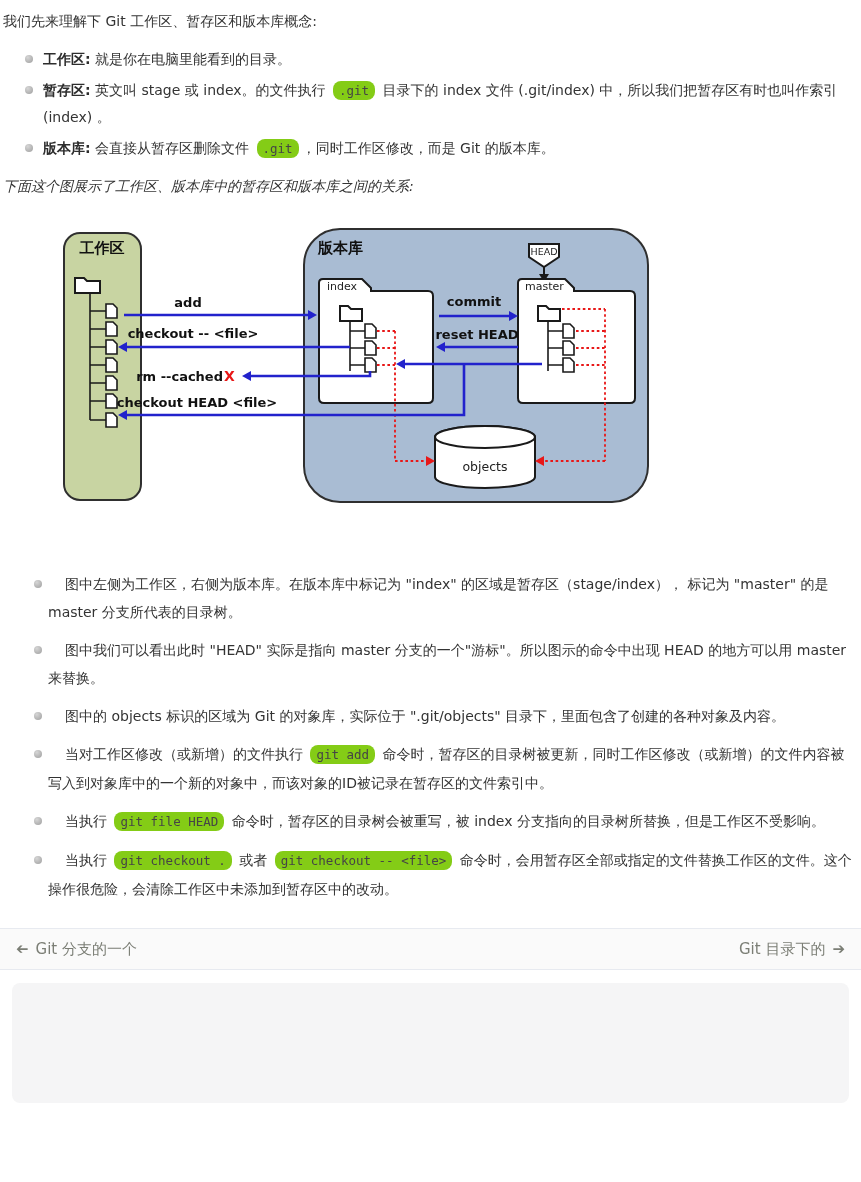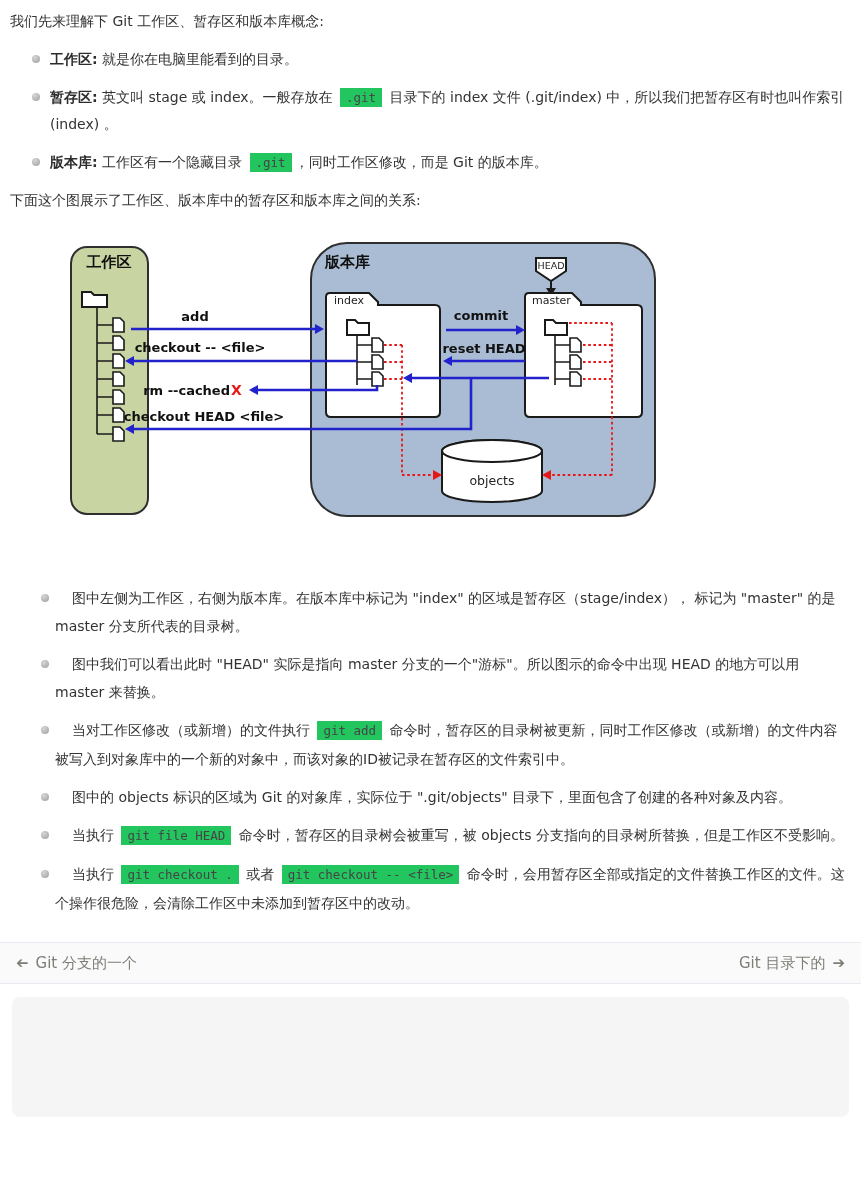--- a/index.html
+++ b/index.html
@@ -1,37 +1,37 @@
 <!DOCTYPE html>
 <html><head>
 <meta charset="utf-8">
 <style>
   html,body{margin:0;padding:0;}
   body{
     width:861px;height:1182px;overflow:hidden;background:#fff;
     font-family:"DejaVu Sans","Liberation Sans",sans-serif;
     font-size:14px;color:#333;
   }
-  .content{padding:0 10px;}
+  .content{padding:0 3px;}
   p.para{margin:9px 0 12px;line-height:25px;}
-  p.para.caption{margin:12px 0 0;}
+  p.para.caption{margin:12px 0 0;font-style:italic;}
   ul{list-style:none;margin:0;padding:0;}
   ul.concepts{margin:10px 0 0;}
-  ul.concepts li{position:relative;padding-left:40px;line-height:26px;margin:12px 0;}
+  ul.concepts li{position:relative;padding-left:40px;line-height:26px;margin:5px 0;}
   ul.concepts .bullet{position:absolute;left:22px;top:9px;}
   ul.notes{margin:0;}
   ul.notes li{position:relative;padding-left:45px;text-indent:17px;line-height:28px;margin:10px 0;}
   ul.notes .bullet{position:absolute;left:31px;top:10px;text-indent:0;}
   .bullet{width:8px;height:8px;border-radius:50%;
     background:radial-gradient(circle at 35% 30%,#d6d6d6,#9e9e9e);display:inline-block;}
   strong{font-weight:bold;color:#2d2d2d;}
   .code{
     font-family:"DejaVu Sans Mono","Liberation Mono",monospace;
-    background:#22c55e;color:#454545;font-size:12.5px;
-    padding:2px 6px;margin:0 3px;border-radius:0;white-space:nowrap;
+    background:#84cc16;color:#454545;font-size:12.5px;
+    padding:2px 6px;margin:0 3px;border-radius:8px;white-space:nowrap;
   }
   .diagram-wrap{margin:26px 0 60px 57px;width:600px;height:285px;text-align:right;}
   
   .box-stroke{stroke:#2f2f2f;stroke-width:2;}
   .ink{stroke:#1a1a1a;stroke-width:2;fill:none;}
   .ink-thin{stroke:#1a1a1a;stroke-width:1.6;fill:none;}
   .white-fill{fill:#fff;}
   .blue{stroke:#2222cc;stroke-width:2.6;fill:none;}
   .blue-head{fill:#2222cc;stroke:none;}
   .red-dot{stroke:#e81717;stroke-width:1.8;fill:none;stroke-dasharray:2.6 2.6;}
@@ -60,22 +60,22 @@
 </style>
 </head>
 <body>
 
 <div class="content">
 
   <p class="para">我们先来理解下 Git 工作区、暂存区和版本库概念:</p>
 
   <ul class="concepts">
       <li><span class="bullet"></span><strong>工作区:</strong><span> 就是你在电脑里能看到的目录。</span></li>
-      <li><span class="bullet"></span><strong>暂存区:</strong><span> 英文叫 stage 或 index。一般存放在 </span><code class="code">.git</code><span> 目录下的 index 文件 (.git/index) 中，所以我们把暂存区有时也叫作索引 (index) 。</span></li>
-      <li><span class="bullet"></span><strong>版本库:</strong><span> 工作区有一个隐藏目录 </span><code class="code">.git</code><span>，同时工作区修改，而是 Git 的版本库。</span></li>
+      <li><span class="bullet"></span><strong>暂存区:</strong><span> 英文叫 stage 或 index。的文件执行 </span><code class="code">.git</code><span> 目录下的 index 文件 (.git/index) 中，所以我们把暂存区有时也叫作索引 (index) 。</span></li>
+      <li><span class="bullet"></span><strong>版本库:</strong><span> 会直接从暂存区删除文件 </span><code class="code">.git</code><span>，同时工作区修改，而是 Git 的版本库。</span></li>
     </ul>
 
   <p class="para caption">下面这个图展示了工作区、版本库中的暂存区和版本库之间的关系:</p>
 
   <div class="diagram-wrap">
     <svg width="600" height="285" viewBox="0 0 600 285">
       <defs>
         <path id="file-icon" d="M0 0 h7 l4 4 v10 h-11 z" class="white-fill ink-thin"></path>
       </defs>
 
@@ -176,23 +176,23 @@
         <path d="M404 139 V190 H67" class="blue"></path>
         <polygon points="67,185 58,190 67,195" class="blue-head"></polygon>
         <text x="137" y="182" text-anchor="middle" class="dlabel">checkout HEAD &lt;file&gt;</text>
       </g>
     </svg>
   </div>
 
   <ul class="notes">
       <li><span class="bullet"></span><span>图中左侧为工作区，右侧为版本库。在版本库中标记为 "index" 的区域是暂存区（stage/index）， 标记为 "master" 的是 master 分支所代表的目录树。</span></li>
       <li><span class="bullet"></span><span>图中我们可以看出此时 "HEAD" 实际是指向 master 分支的一个"游标"。所以图示的命令中出现 HEAD 的地方可以用 master 来替换。</span></li>
+      <li><span class="bullet"></span><span>图中的 objects 标识的区域为 Git 的对象库，实际位于 ".git/objects" 目录下，里面包含了创建的各种对象及内容。</span></li>
       <li><span class="bullet"></span><span>当对工作区修改（或新增）的文件执行 </span><code class="code">git add</code><span> 命令时，暂存区的目录树被更新，同时工作区修改（或新增）的文件内容被写入到对象库中的一个新的对象中，而该对象的ID被记录在暂存区的文件索引中。</span></li>
-      <li><span class="bullet"></span><span>图中的 objects 标识的区域为 Git 的对象库，实际位于 ".git/objects" 目录下，里面包含了创建的各种对象及内容。</span></li>
-      <li><span class="bullet"></span><span>当执行 </span><code class="code">git file HEAD</code><span> 命令时，暂存区的目录树会被重写，被 objects 分支指向的目录树所替换，但是工作区不受影响。</span></li>
+      <li><span class="bullet"></span><span>当执行 </span><code class="code">git file HEAD</code><span> 命令时，暂存区的目录树会被重写，被 index 分支指向的目录树所替换，但是工作区不受影响。</span></li>
       <li><span class="bullet"></span><span>当执行 </span><code class="code">git checkout .</code><span> 或者 </span><code class="code">git checkout -- &lt;file&gt;</code><span> 命令时，会用暂存区全部或指定的文件替换工作区的文件。这个操作很危险，会清除工作区中未添加到暂存区中的改动。</span></li>
     </ul>
 
 </div>
 
 <div class="pager">
   <a>
     <span class="arrow-glyph arrow-left">➔</span>
     <span>Git 分支的一个</span>
   </a>

